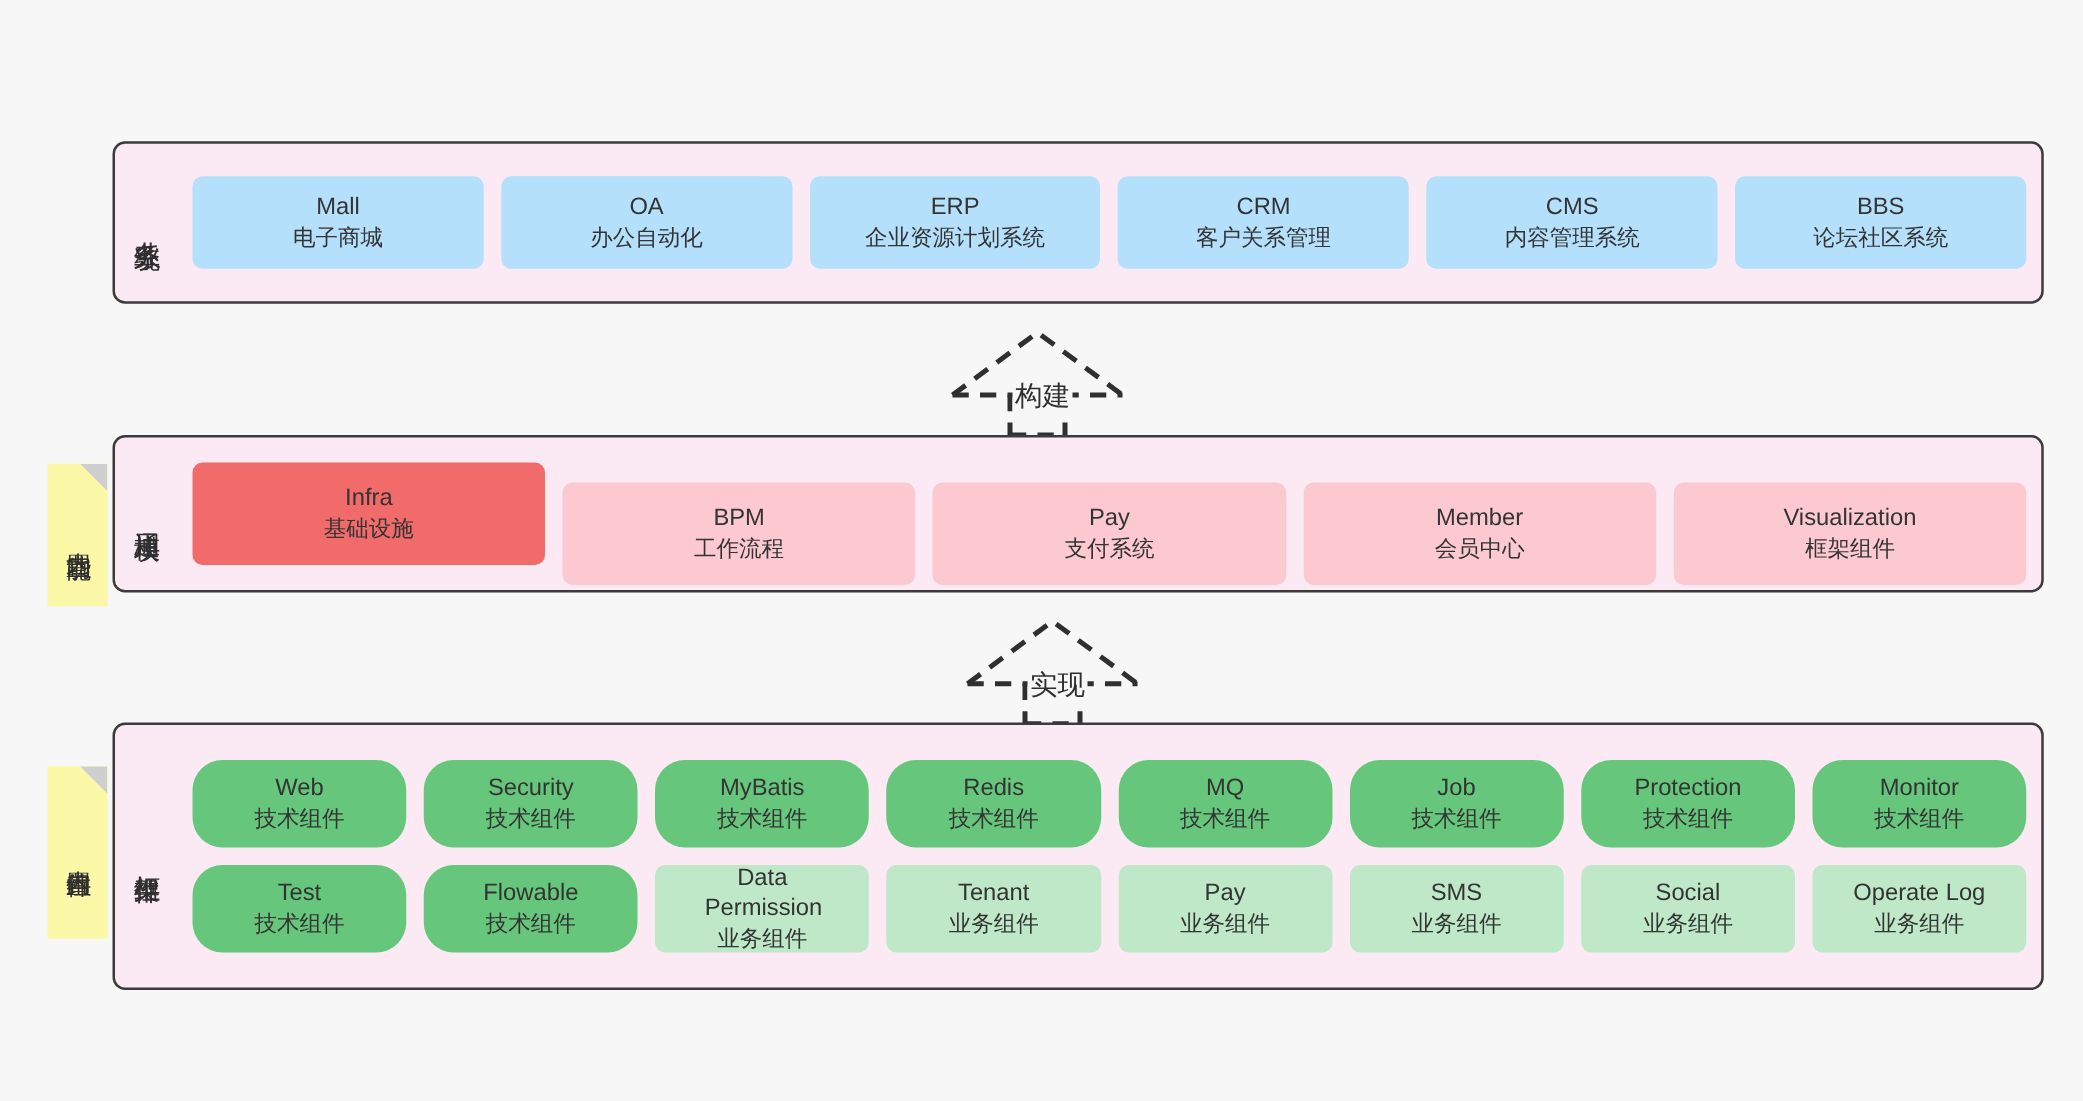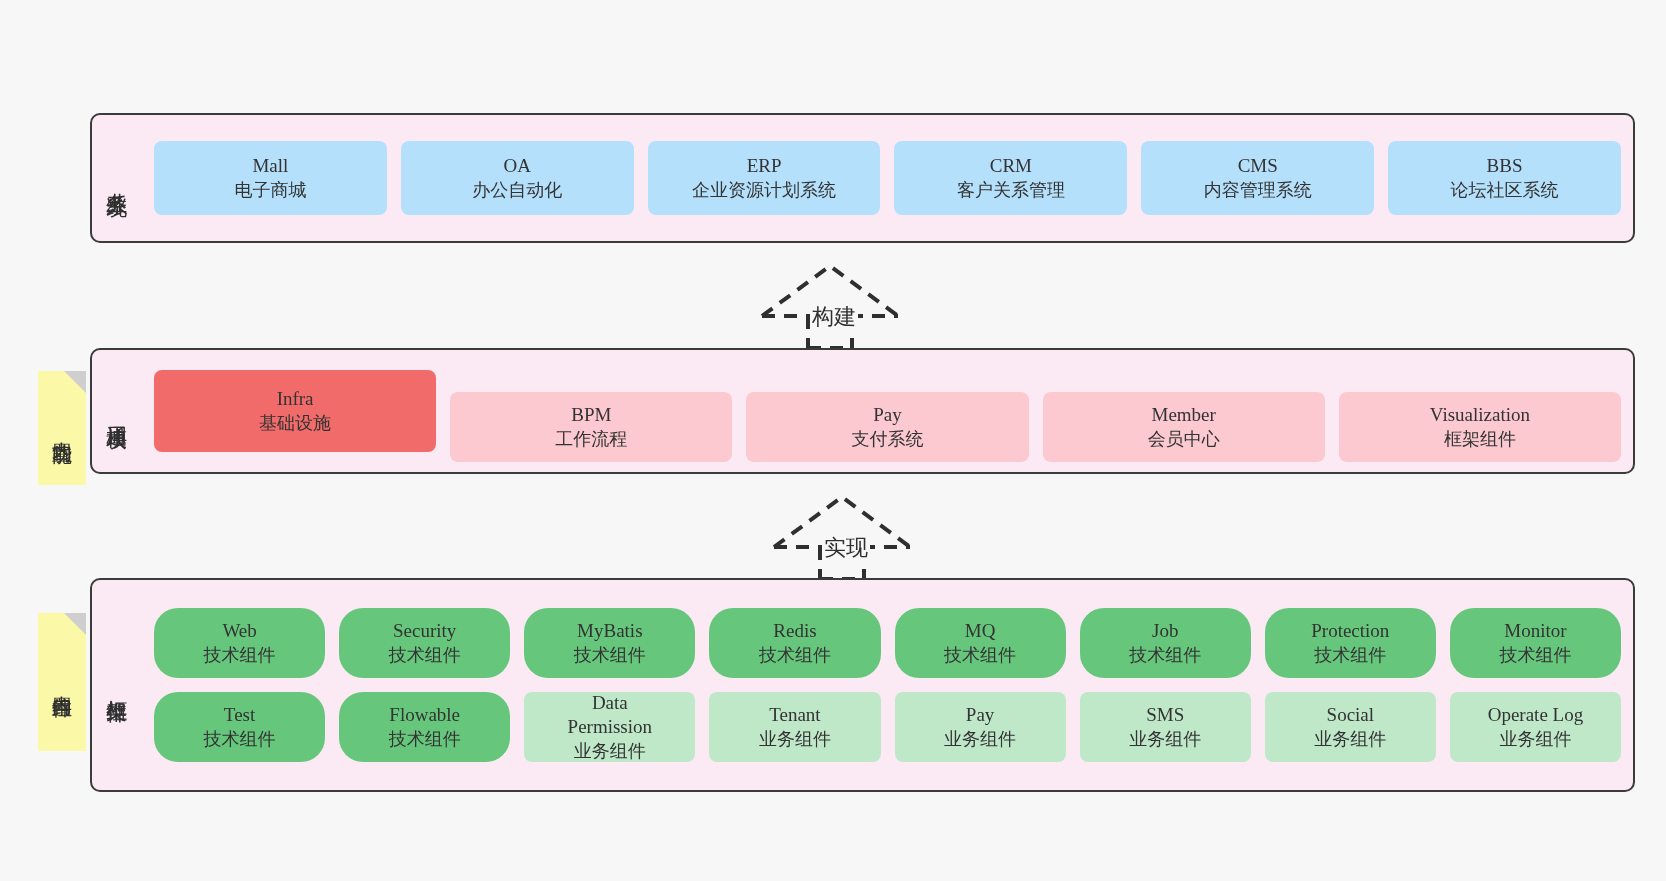--- a/index.html
+++ b/index.html
@@ -61,27 +61,26 @@
     flex: 1 1 0;
     border-radius: 8px;
     display: flex;
     flex-direction: column;
     align-items: center;
     justify-content: center;
     text-align: center;
     color: #333;
     line-height: 1.28;
     padding: 6px 4px;
-    font-family: Liberation Serif, serif;
   }
   .card .t1 { font-size: 19px; }
   .card .t2 { font-size: 18px; }
   .card.blue      { background: #b5e0fb; height: 74px; }
   .card.red       { background: #f26b6b; height: 82px; }
-  .card.pinklight { background: #fbc9cf; height: 70px; margin-top: 32px; }
+  .card.pinklight { background: #fbc9cf; height: 82px; margin-top: 32px; }
   .card.green     { background: #66c77c; height: 70px; border-radius: 24px; }
   .card.greenlight{ background: #bfe8c9; height: 70px; }
 
   
   .note {
     position: absolute;
     background: #fbf8a8;
     display: flex;
     align-items: center;
     justify-content: center;

